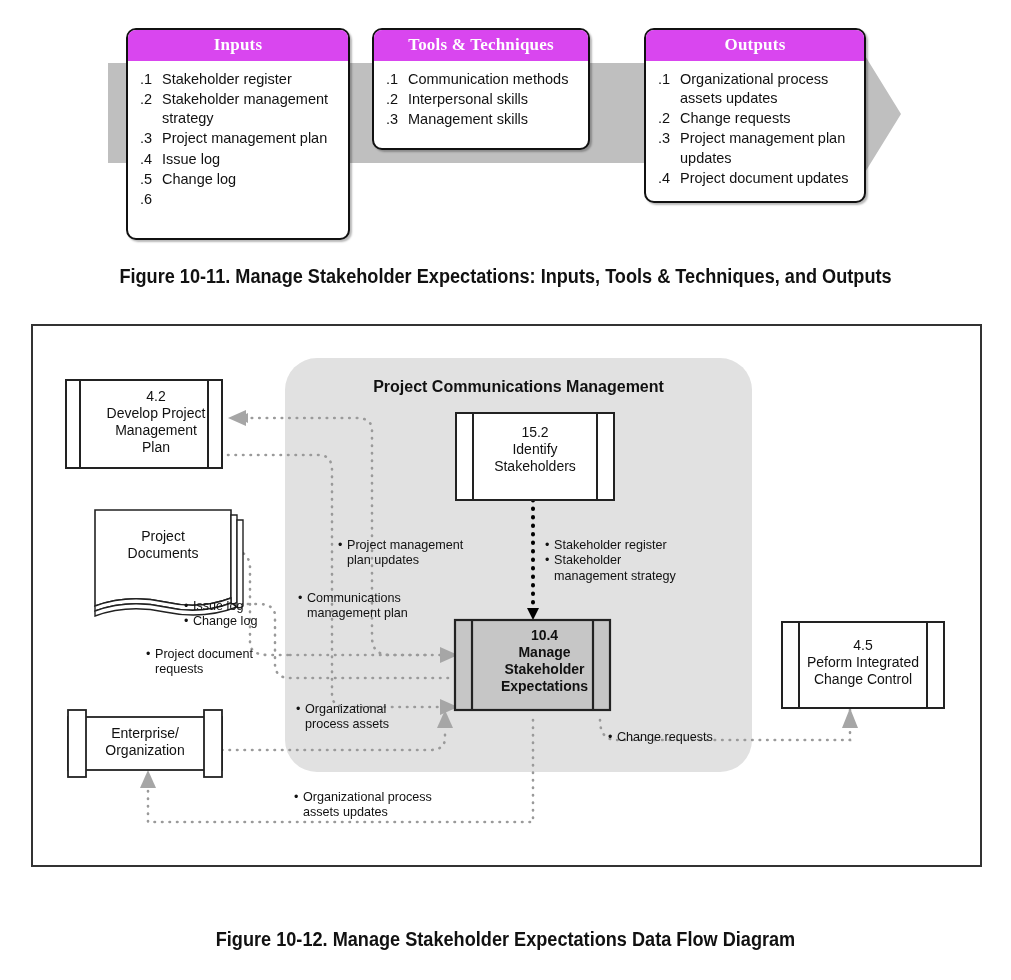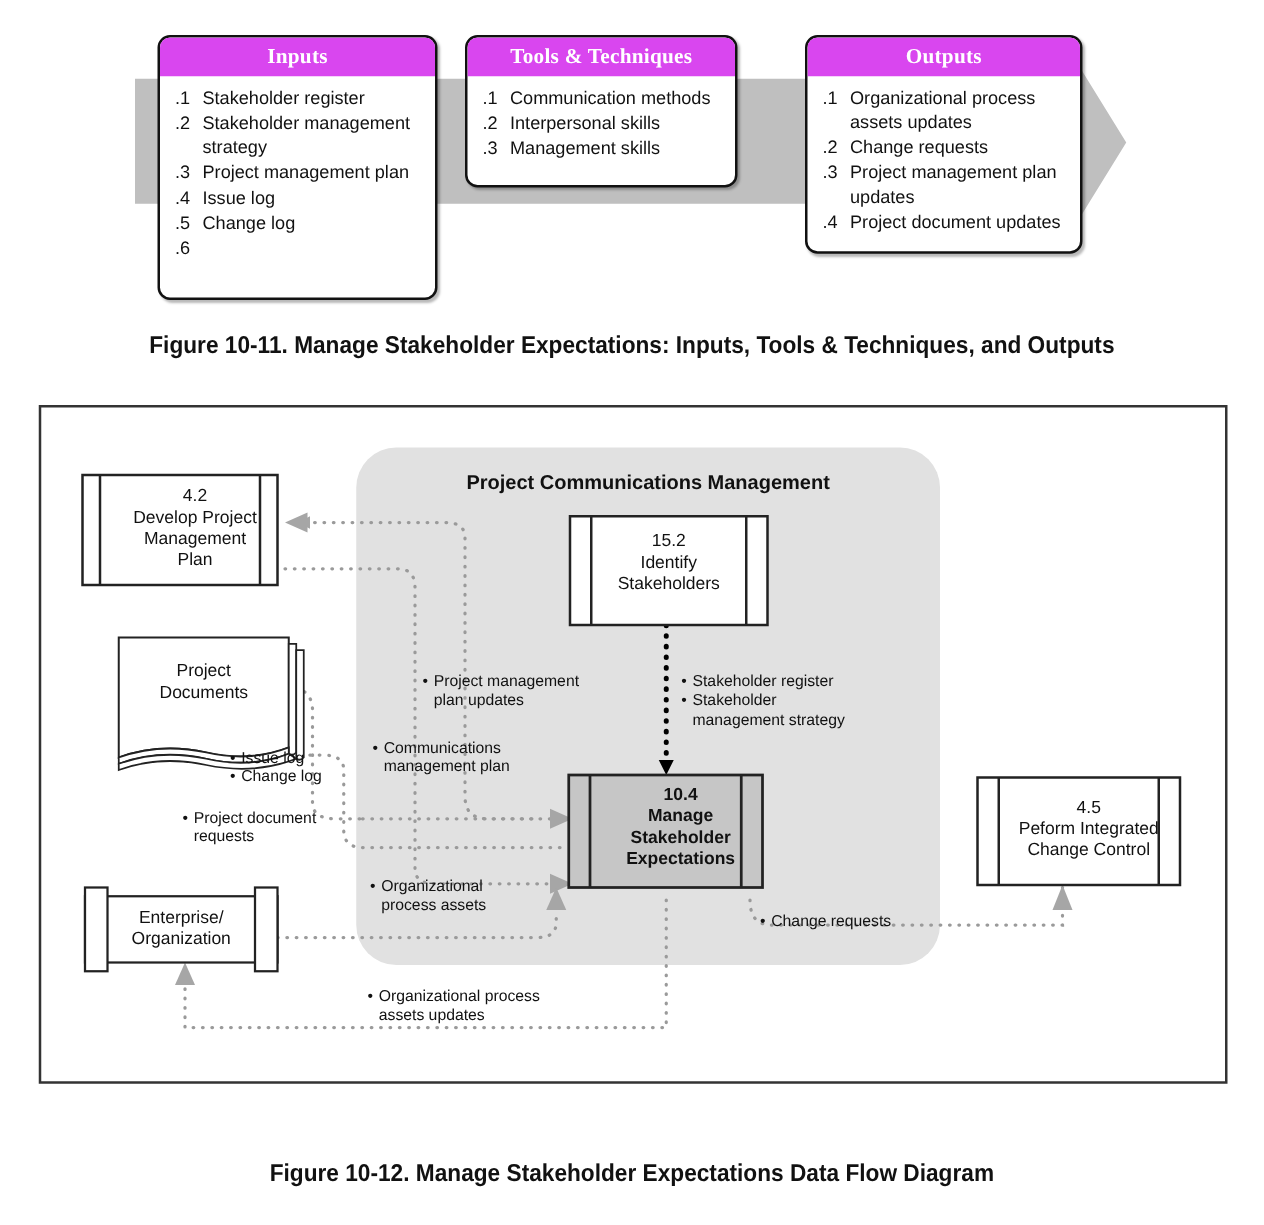--- a/index.html
+++ b/index.html
@@ -298,21 +298,21 @@
       <div>Stakeholders</div>
     </div>
 
     <div class="nodelabel b" style="left:472px;top:317px;width:145px;">
       <div>10.4</div>
       <div>Manage</div>
       <div>Stakeholder</div>
       <div>Expectations</div>
     </div>
 
-    <div class="nodelabel" style="left:799px;top:327px;width:144px;">
+    <div class="nodelabel" style="left:799px;top:327px;width:128px;">
       <div>4.5</div>
       <div>Peform Integrated</div>
       <div>Change Control</div>
     </div>
 
     <div class="flowlabel" style="left:338px;top:228px;width:170px;">
       <div class="li">
           <span class="bul">•</span>
         <span>Project management</span>
         </div>

